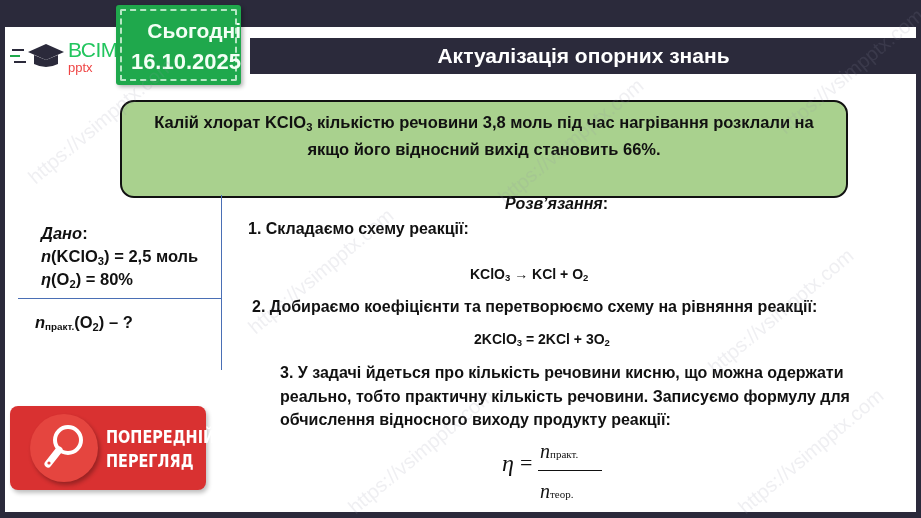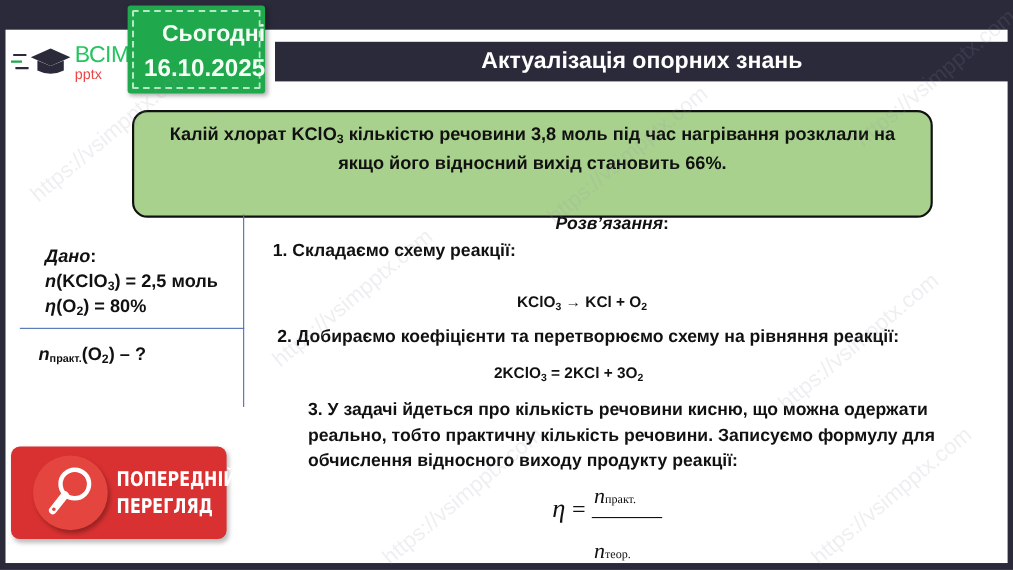--- a/index.html
+++ b/index.html
@@ -64,21 +64,21 @@
   .find { position: absolute; left: 35px; top: 313px; font-size: 16.5px; font-weight: bold; color: #111; }
   .find sub.lg { font-size: 0.6em; }
   .sol-title { position: absolute; left: 505px; top: 195px; font-size: 16px; font-weight: bold; font-style: italic; color: #111; }
   .step { position: absolute; font-size: 16px; font-weight: bold; color: #111; }
   .eq { position: absolute; font-size: 14px; font-weight: bold; color: #111; }
   .step3 { position: absolute; left: 248px; top: 361px; width: 600px; font-size: 16px; font-weight: bold; line-height: 23.5px; color: #111; margin-left: 32px; }
   .formula { position: absolute; left: 502px; top: 440px; width: 140px; height: 60px; font-family: "Liberation Serif", "DejaVu Serif", serif; color: #111; }
   .formula .eta { position: absolute; left: 0; top: 10px; font-size: 24px; font-style: italic; }
   .formula .equal { position: absolute; left: 18px; top: 10px; font-size: 22px; }
   .formula .num { position: absolute; left: 38px; top: 0px; font-size: 20px; font-style: italic; }
-  .formula .den { position: absolute; left: 38px; top: 50px; font-size: 20px; font-style: italic; }
+  .formula .den { position: absolute; left: 38px; top: 40px; font-size: 20px; font-style: italic; }
   .formula .num small, .formula .den small { font-size: 11px; font-style: normal; }
   .formula .bar { position: absolute; left: 36px; top: 30px; width: 64px; height: 1px; background: #111; }
   .preview-btn {
     position: absolute; left: 10px; top: 406px; width: 196px; height: 84px;
     background: #d93131; border-radius: 8px; box-shadow: 2px 3px 4px rgba(0,0,0,0.25);
   }
   .preview-btn .circle {
     position: absolute; left: 20px; top: 8px; width: 68px; height: 68px; border-radius: 50%;
     background: #e5453f; box-shadow: 2px 3px 4px rgba(0,0,0,0.3);
   }
@@ -137,21 +137,21 @@
 <div class="sol-title"><span>Розв’язання</span><span style="font-style:normal">:</span></div>
 
 <div class="step" style="left:248px; top:220px;">1. Складаємо схему реакції:</div>
 
 <div class="eq" style="left:470px; top:266px;">
   <span>KClO</span><sub>3</sub><span> → KCl + O</span><sub>2</sub>
 </div>
 
 <div class="step" style="left:252px; top:298px;">2. Добираємо коефіцієнти та перетворюємо схему на рівняння реакції:</div>
 
-<div class="eq" style="left:449px; top:331px;text-align:right;">
+<div class="eq" style="left:474px; top:331px;text-align:right;">
   <span>2KClO</span><sub>3</sub><span> = 2KCl + 3O</span><sub>2</sub>
 </div>
 
 <div class="step3">3. У задачі йдеться про кількість речовини кисню, що можна одержати реально, тобто практичну кількість речовини. Записуємо формулу для обчислення відносного виходу продукту реакції:</div>
 
 <div class="formula">
   <span class="eta">η</span>
   <span class="equal">=</span>
   <span class="num"><span>n</span><small>практ.</small></span>
   <span class="bar"></span>

